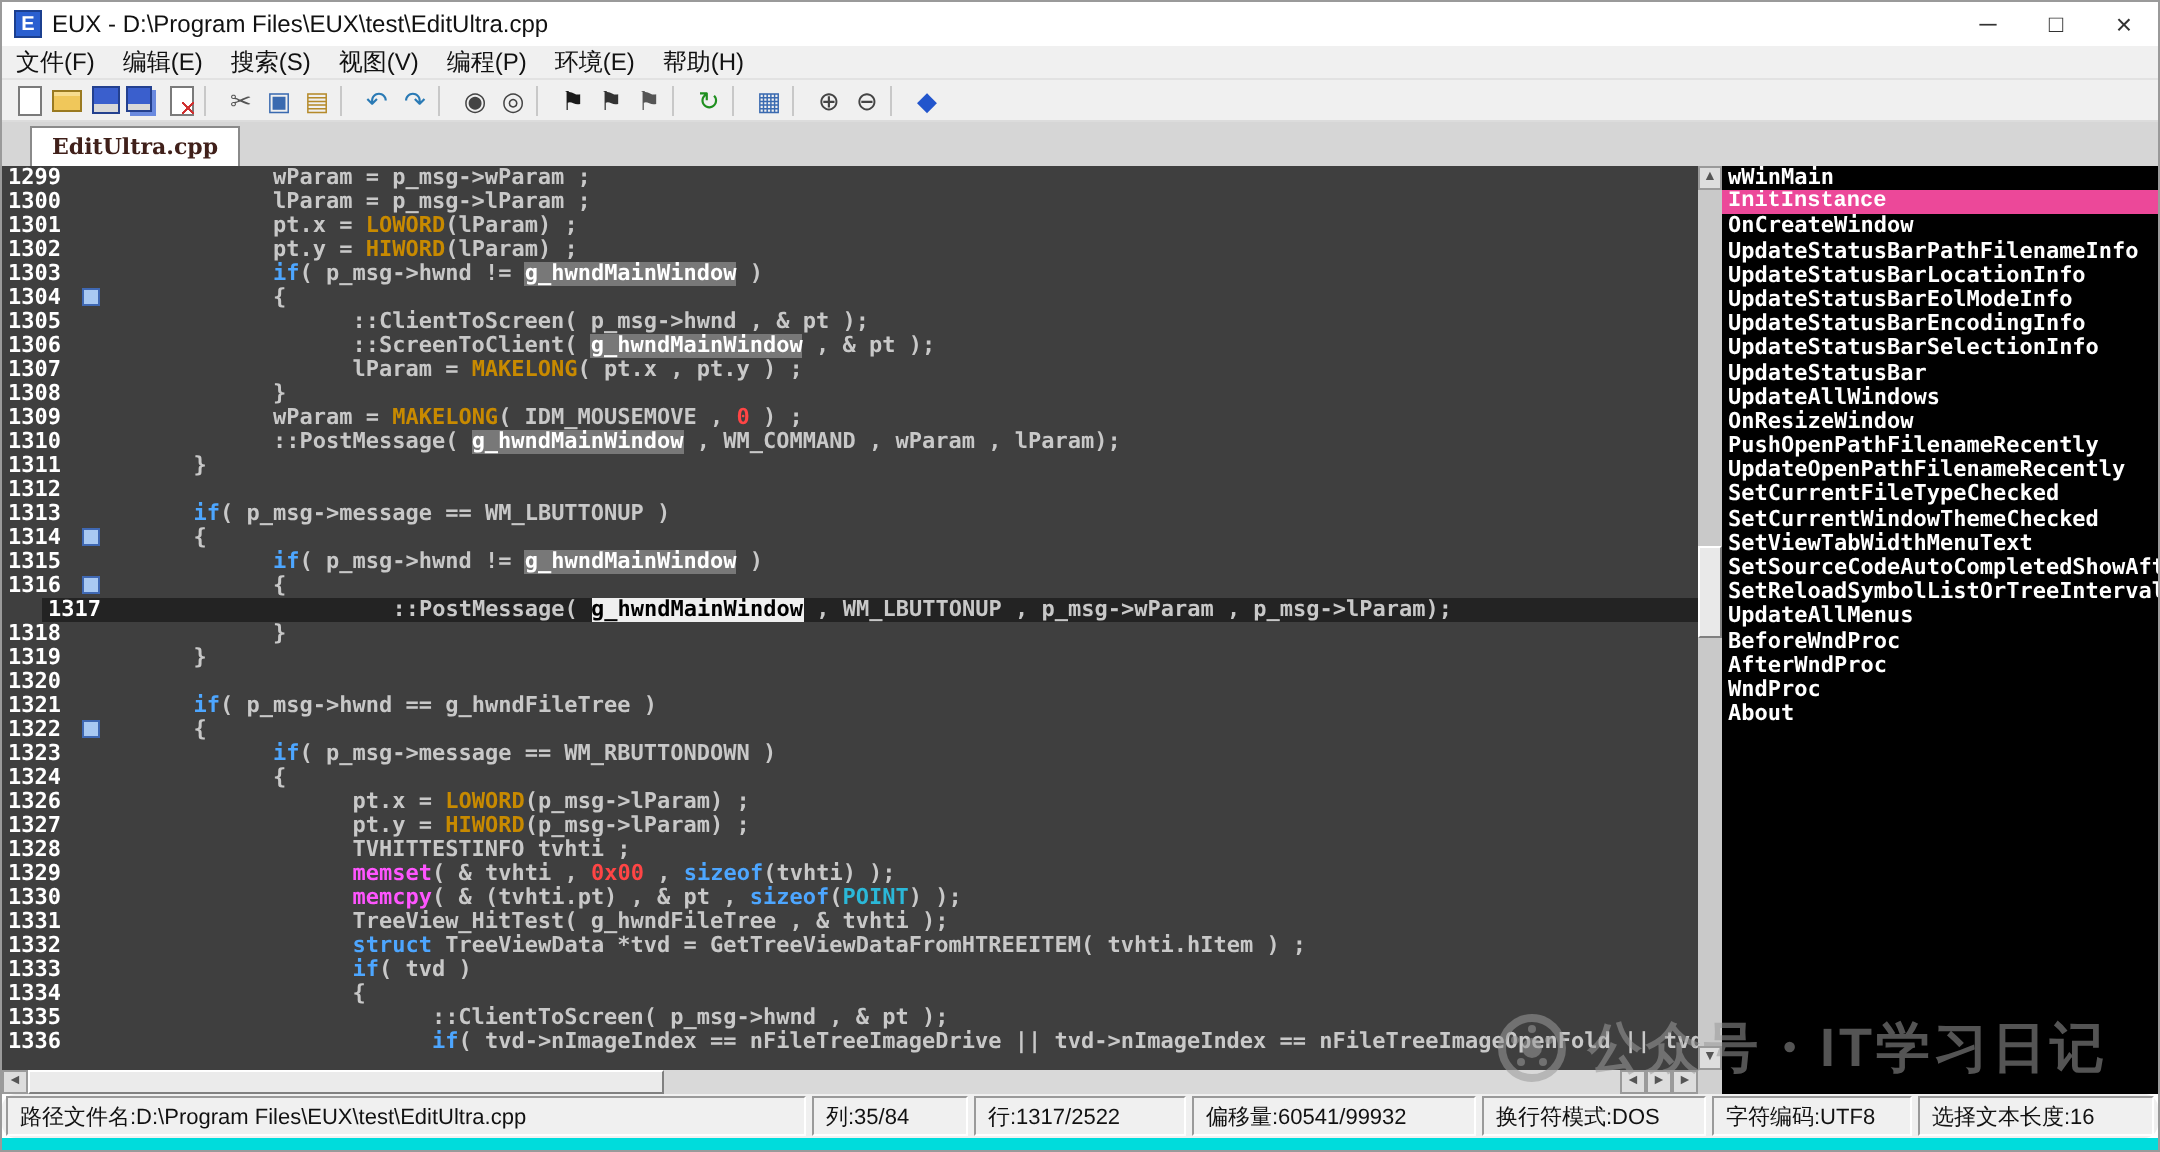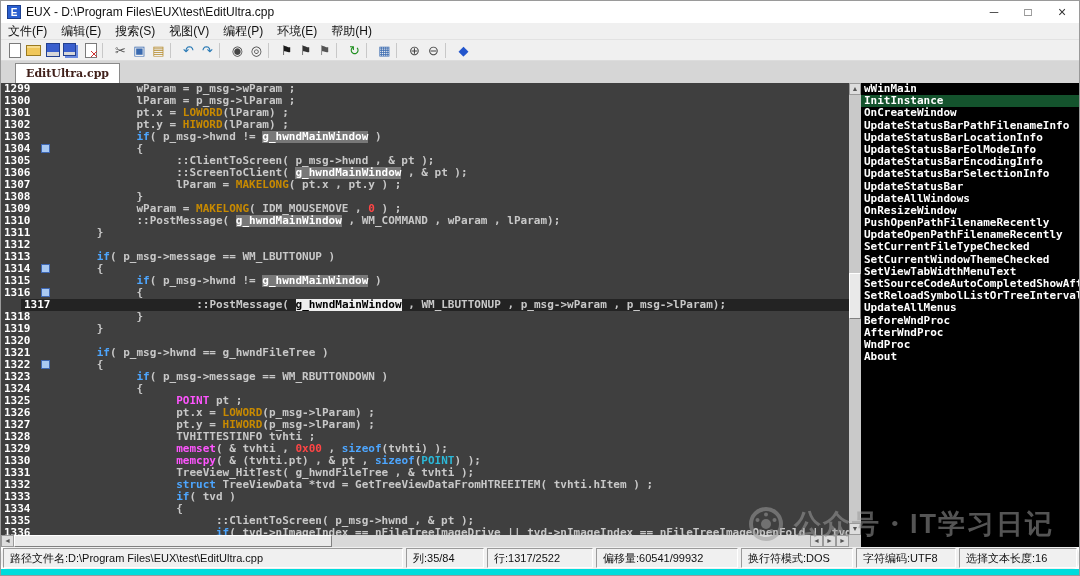--- a/index.html
+++ b/index.html
@@ -75,21 +75,21 @@
   .hs-btn { width:13px; height:12px; background:#dddddd; border:1px solid #9a9a9a; color:#555;
     font-size:7px; line-height:10px; text-align:center; flex:0 0 13px; }
   .hs-thumb { width:318px; height:12px; background:#ebebeb; border:1px solid; border-color:#ffffff #808080 #808080 #ffffff; flex:0 0 318px; }
   .hs-track { flex:1; }
   .corner { position:absolute; right:0; bottom:0; width:12px; height:12px; background:#d0d0d0; }
 
   
   .func-panel { width:218px; flex:0 0 218px; background:#000000; overflow:hidden;
     font-family:"DejaVu Sans Mono", monospace; font-size:11px; font-weight:bold; }
   .fn-item { height:12.2px; line-height:12.2px; color:#ffffff; padding-left:3px; white-space:nowrap; overflow:hidden; }
-  .fn-item.selected { background:#14532d; }
+  .fn-item.selected { background:#ec4899;font-family:Liberation Mono, monospace; }
 
   
   .statusbar { height:22px; flex:0 0 22px; background:#f0f0f0; display:flex; align-items:stretch; padding:1px 2px;border-radius:7px; }
   .sb-seg { border:1px solid; border-color:#9a9a9a #ffffff #ffffff #9a9a9a; font-size:11px; color:#111;
     padding:2px 6px 0 6px; margin-right:3px; white-space:nowrap; overflow:hidden; }
   .sb-seg:nth-child(1){ flex:1 1 auto; }
   .sb-seg:nth-child(2){ flex:0 0 78px; }
   .sb-seg:nth-child(3){ flex:0 0 106px; }
   .sb-seg:nth-child(4){ flex:0 0 142px; }
   .sb-seg:nth-child(5){ flex:0 0 112px; }
@@ -183,21 +183,20 @@
           <div class="code-line"><span class="ln">1315</span><span class="margin"></span><span class="code"><span class="tok-p">            </span><span class="tok-k">if</span><span class="tok-p">( p_msg-&gt;hwnd != </span><span class="tok-hl">g_hwndMainWindow</span><span class="tok-p"> )</span></span></div>
           <div class="code-line"><span class="ln">1316</span><span class="margin"><span class="bm"></span></span><span class="code"><span class="tok-p">            {</span></span></div>
           <div class="code-line current"><span class="ln">1317</span><span class="margin"></span><span class="code"><span class="tok-p">                  ::PostMessage( </span><span class="tok-sel">g_hwndMainWindow</span><span class="tok-p"> , WM_LBUTTONUP , p_msg-&gt;wParam , p_msg-&gt;lParam);</span></span></div>
           <div class="code-line"><span class="ln">1318</span><span class="margin"></span><span class="code"><span class="tok-p">            }</span></span></div>
           <div class="code-line"><span class="ln">1319</span><span class="margin"></span><span class="code"><span class="tok-p">      }</span></span></div>
           <div class="code-line"><span class="ln">1320</span><span class="margin"></span><span class="code"></span></div>
           <div class="code-line"><span class="ln">1321</span><span class="margin"></span><span class="code"><span class="tok-p">      </span><span class="tok-k">if</span><span class="tok-p">( p_msg-&gt;hwnd == g_hwndFileTree )</span></span></div>
           <div class="code-line"><span class="ln">1322</span><span class="margin"><span class="bm"></span></span><span class="code"><span class="tok-p">      {</span></span></div>
           <div class="code-line"><span class="ln">1323</span><span class="margin"></span><span class="code"><span class="tok-p">            </span><span class="tok-k">if</span><span class="tok-p">( p_msg-&gt;message == WM_RBUTTONDOWN )</span></span></div>
           <div class="code-line"><span class="ln">1324</span><span class="margin"></span><span class="code"><span class="tok-p">            {</span></span></div>
-          <div class="code-line"><span class="ln">1325</span><span class="margin"></span><span class="code"><span class="tok-p">                  </span><span class="tok-f">POINT</span><span class="tok-p"> pt ;</span></span></div>
           <div class="code-line"><span class="ln">1326</span><span class="margin"></span><span class="code"><span class="tok-p">                  pt.x = </span><span class="tok-m">LOWORD</span><span class="tok-p">(p_msg-&gt;lParam) ;</span></span></div>
           <div class="code-line"><span class="ln">1327</span><span class="margin"></span><span class="code"><span class="tok-p">                  pt.y = </span><span class="tok-m">HIWORD</span><span class="tok-p">(p_msg-&gt;lParam) ;</span></span></div>
           <div class="code-line"><span class="ln">1328</span><span class="margin"></span><span class="code"><span class="tok-p">                  TVHITTESTINFO tvhti ;</span></span></div>
           <div class="code-line"><span class="ln">1329</span><span class="margin"></span><span class="code"><span class="tok-p">                  </span><span class="tok-f">memset</span><span class="tok-p">( &amp; tvhti , </span><span class="tok-n">0x00</span><span class="tok-p"> , </span><span class="tok-k">sizeof</span><span class="tok-p">(tvhti) );</span></span></div>
           <div class="code-line"><span class="ln">1330</span><span class="margin"></span><span class="code"><span class="tok-p">                  </span><span class="tok-f">memcpy</span><span class="tok-p">( &amp; (tvhti.pt) , &amp; pt , </span><span class="tok-k">sizeof</span><span class="tok-p">(</span><span class="tok-t">POINT</span><span class="tok-p">) );</span></span></div>
           <div class="code-line"><span class="ln">1331</span><span class="margin"></span><span class="code"><span class="tok-p">                  TreeView_HitTest( g_hwndFileTree , &amp; tvhti );</span></span></div>
           <div class="code-line"><span class="ln">1332</span><span class="margin"></span><span class="code"><span class="tok-p">                  </span><span class="tok-k">struct</span><span class="tok-p"> TreeViewData *tvd = GetTreeViewDataFromHTREEITEM( tvhti.hItem ) ;</span></span></div>
           <div class="code-line"><span class="ln">1333</span><span class="margin"></span><span class="code"><span class="tok-p">                  </span><span class="tok-k">if</span><span class="tok-p">( tvd )</span></span></div>
           <div class="code-line"><span class="ln">1334</span><span class="margin"></span><span class="code"><span class="tok-p">                  {</span></span></div>
           <div class="code-line"><span class="ln">1335</span><span class="margin"></span><span class="code"><span class="tok-p">                        ::ClientToScreen( p_msg-&gt;hwnd , &amp; pt );</span></span></div>

